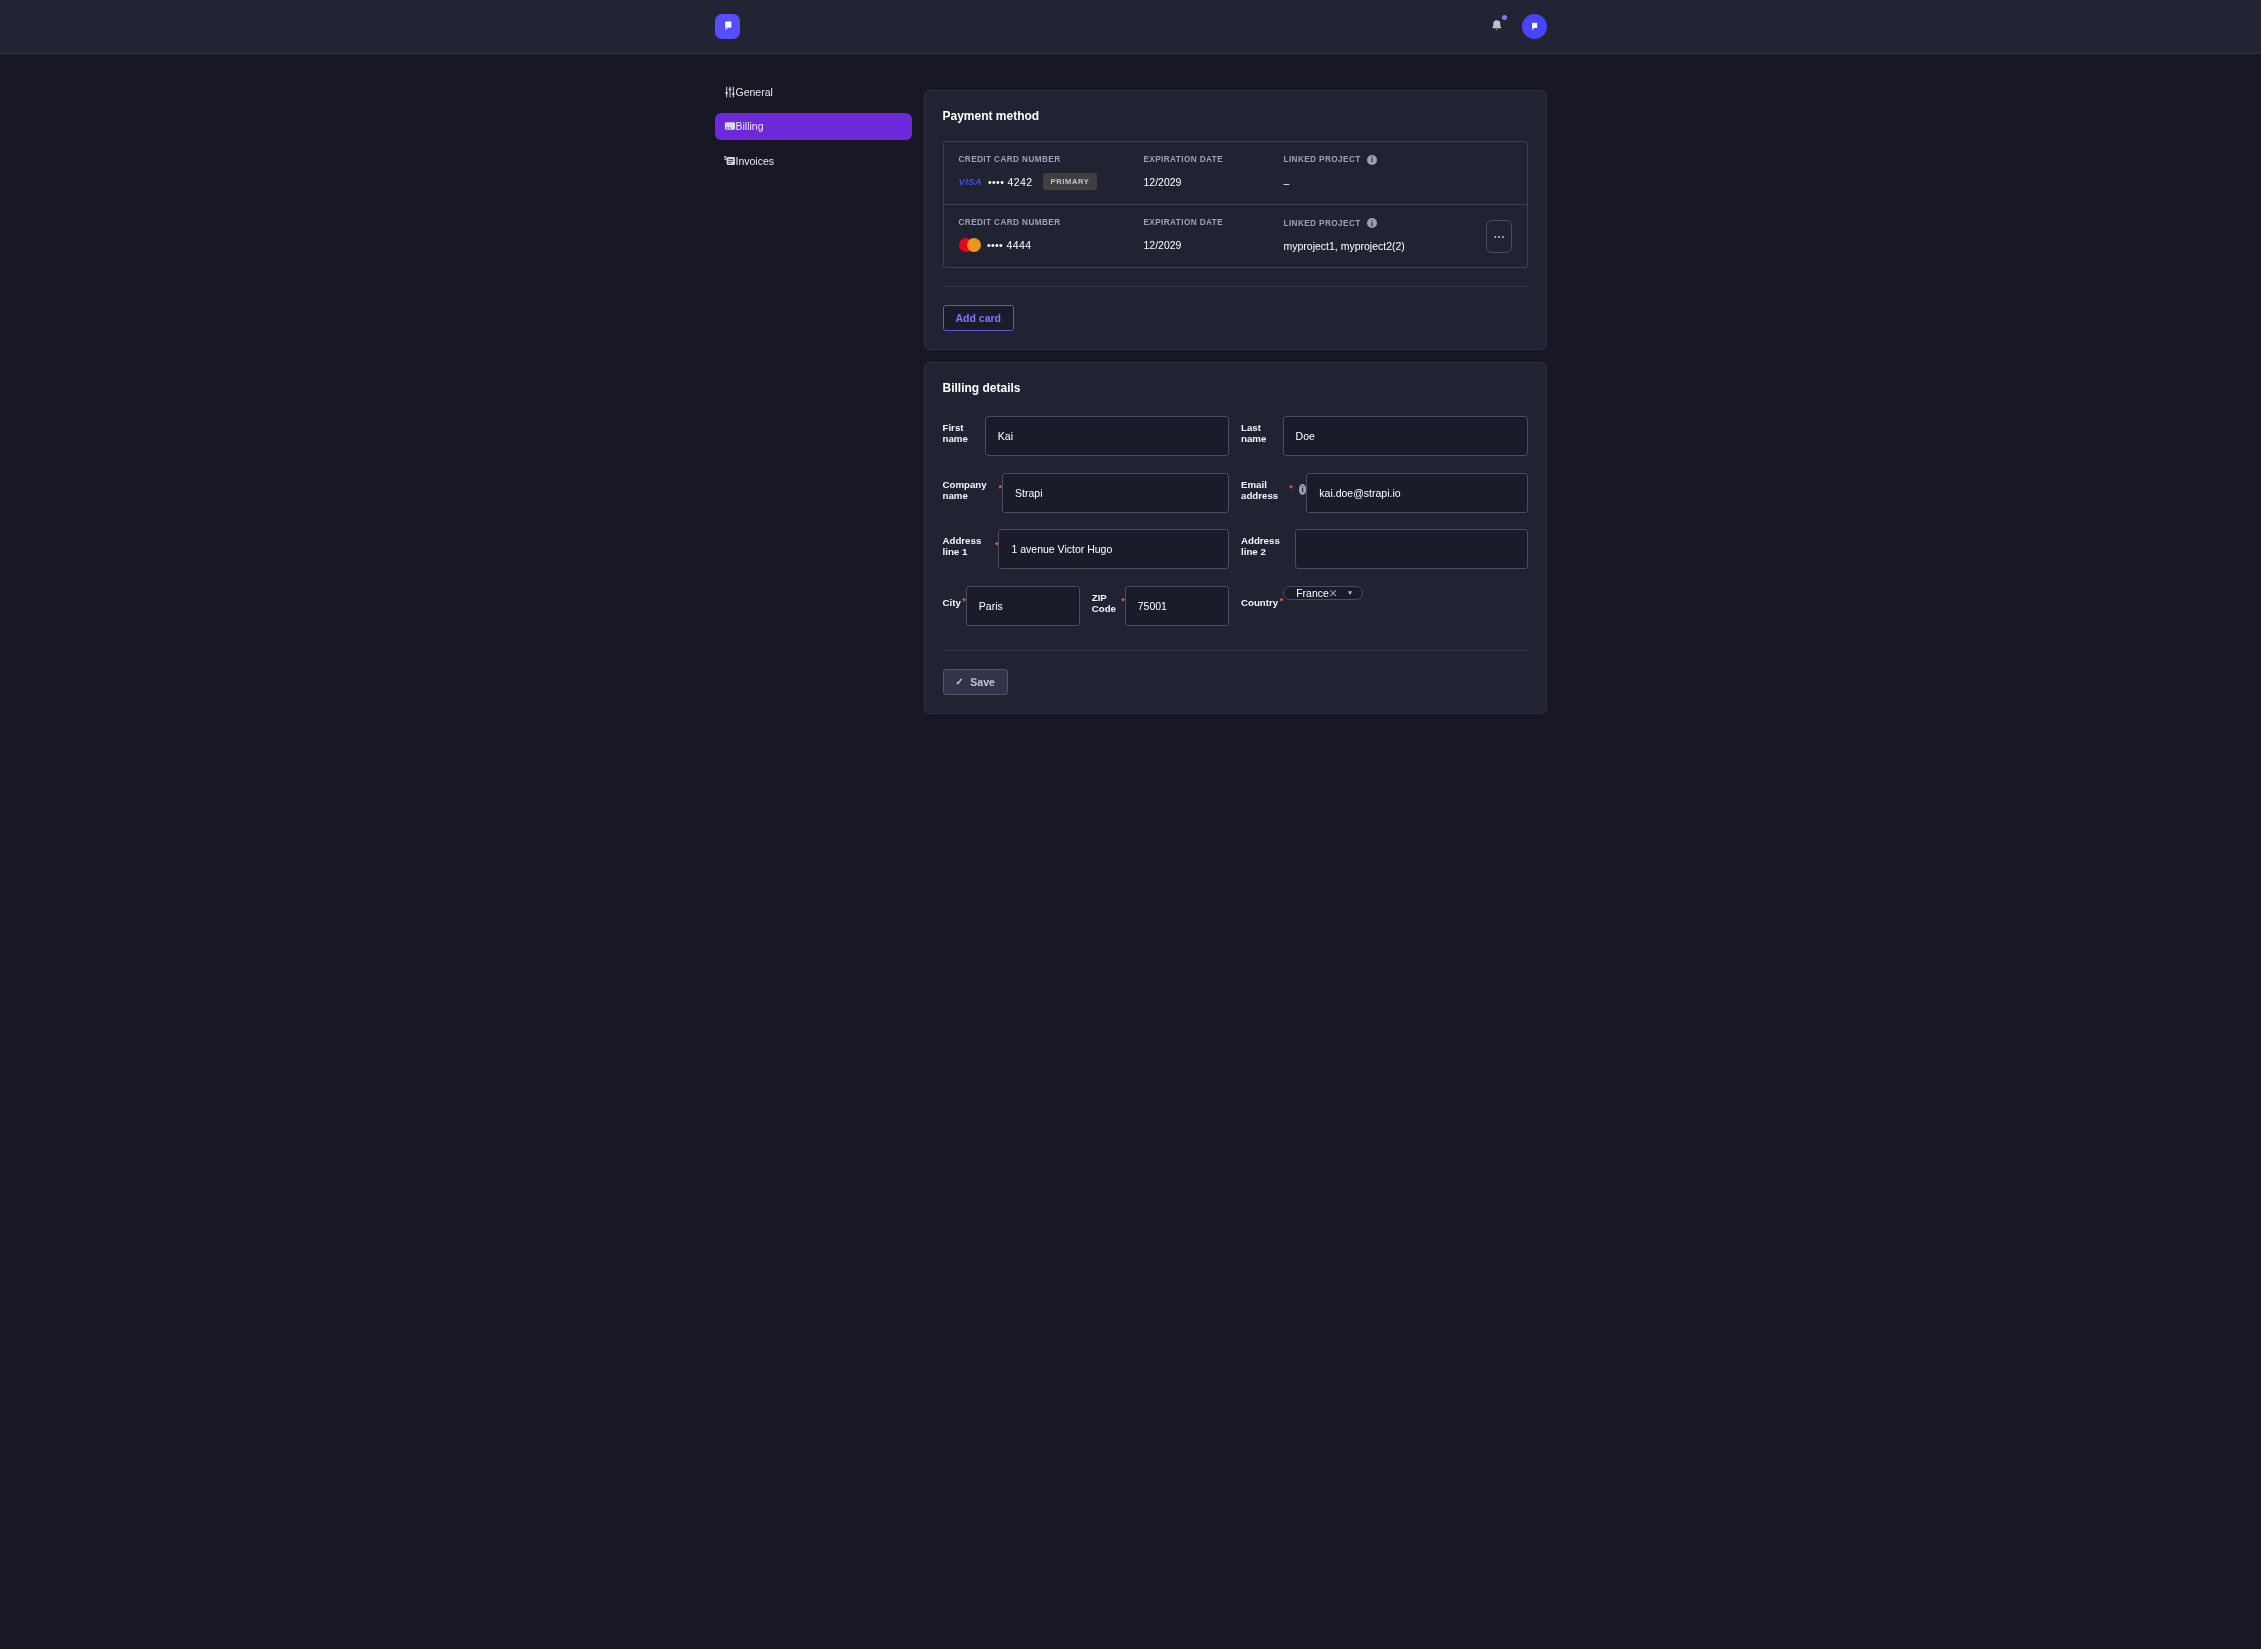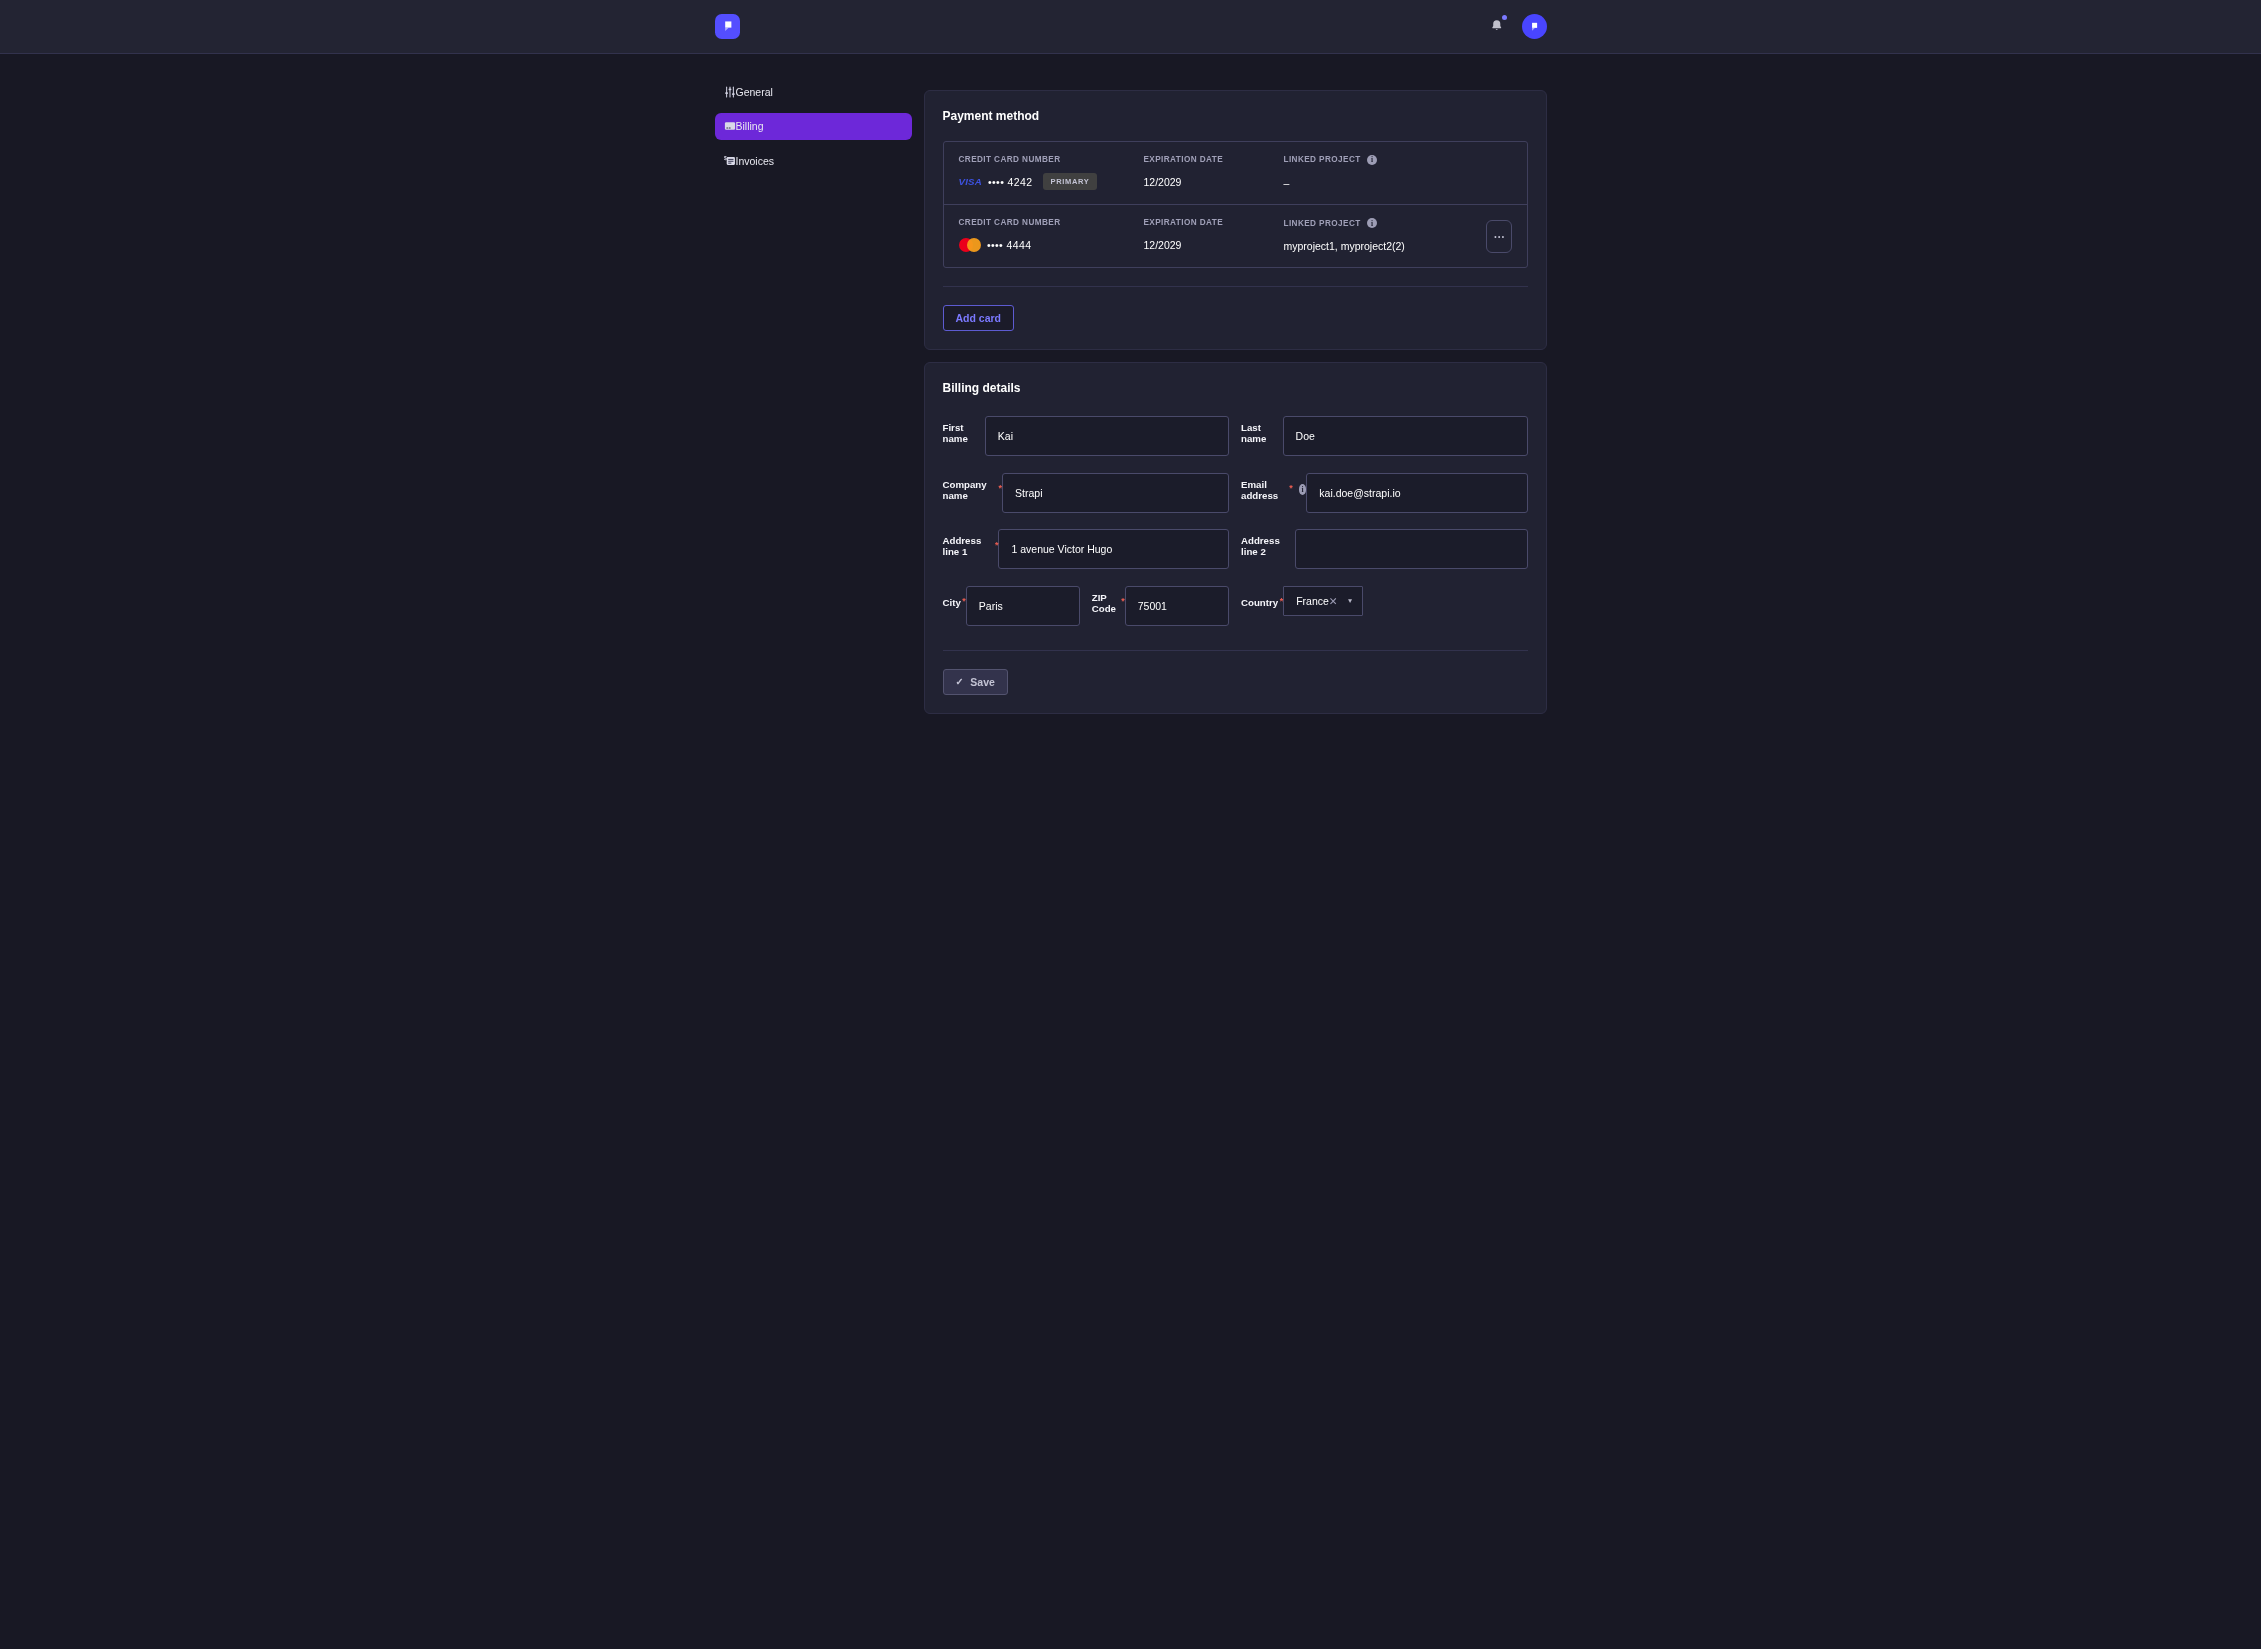--- a/index.html
+++ b/index.html
@@ -48,21 +48,21 @@
   .actions-empty { }
   .divider { border:none; border-top:0.7px solid #32324d; margin:18px 0; }
   .addcard-btn { background:#1b1b29; border:0.7px solid #5d5bd1; color:#7b79ff; font-size:10.5px; font-weight:600; font-family:"Liberation Sans",sans-serif; padding:6px 12px; border-radius:3px; cursor:pointer; }
   
   .fgrid { display:grid; grid-template-columns:repeat(4,1fr); column-gap:12px; row-gap:16.5px; margin-top:21px; }
   .field { display:flex; flex-direction:row; }
   .span2 { grid-column:span 2; }
   .field label { font-size:9.7px; font-weight:700; color:#f5f5fa; margin-bottom:6px; display:flex; align-items:center; }
   .req { color:#ee5e52; margin-left:1.5px; font-size:9px; position:relative; top:-1.5px; }
   .tinput { height:40px; border-radius:3px; border:0.7px solid #4a4a6a; background:#1b1c2a; color:#fff; font-size:10.5px; font-family:"Liberation Sans",sans-serif; padding:0 12px; width:100%; outline:none; }
-  .select { height:30px; border-radius:1px; border:0.7px solid #4a4a6a; background:#1b1c2a; display:flex; align-items:center; padding:0 9px 0 12px; cursor:pointer; }
+  .select { height:14px; border-radius:12px; border:0.7px solid #4a4a6a; background:#1b1c2a; display:flex; align-items:center; padding:0 9px 0 12px; cursor:pointer; }
   .sel-value { flex:1; font-size:10.5px; color:#fff; }
   .clear { color:#9d9db5; font-size:10.5px; margin-right:9px; cursor:pointer; }
   .caret { color:#b8b8c8; font-size:6.7px; cursor:pointer; }
   .save-btn { display:inline-flex; align-items:center; gap:6.7px; background:#33334c; border:0.7px solid #53536f; color:#c3c3d4; font-size:10.5px; font-weight:600; font-family:"Liberation Sans",sans-serif; padding:6px 12px; border-radius:3px; cursor:pointer; }
   .check { font-size:9.7px; }
   .lp-val { white-space:nowrap; }
 </style>
 </head>
 <body>
 

